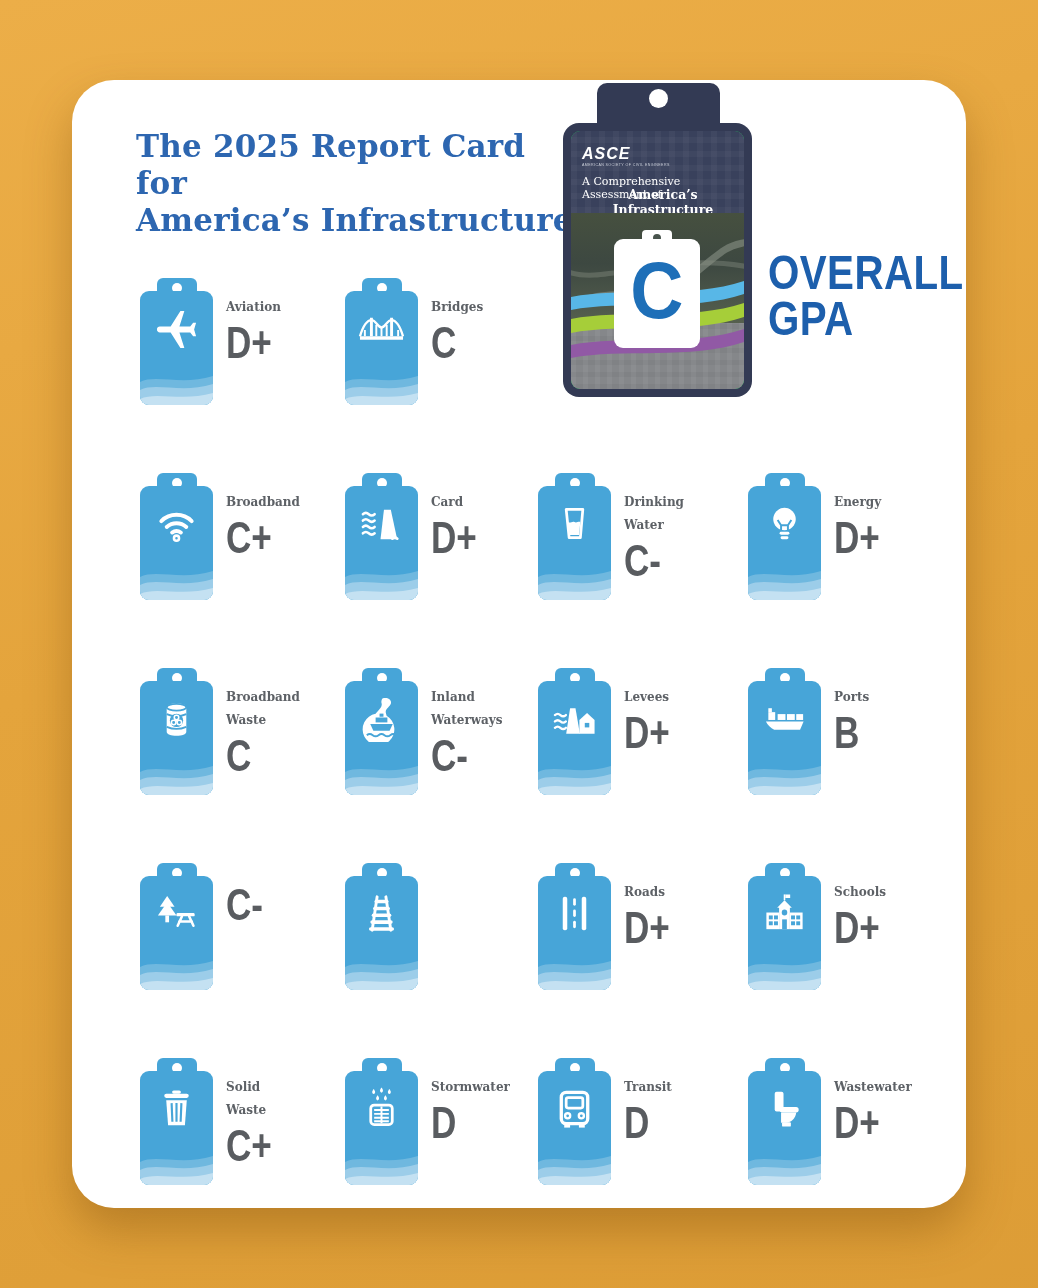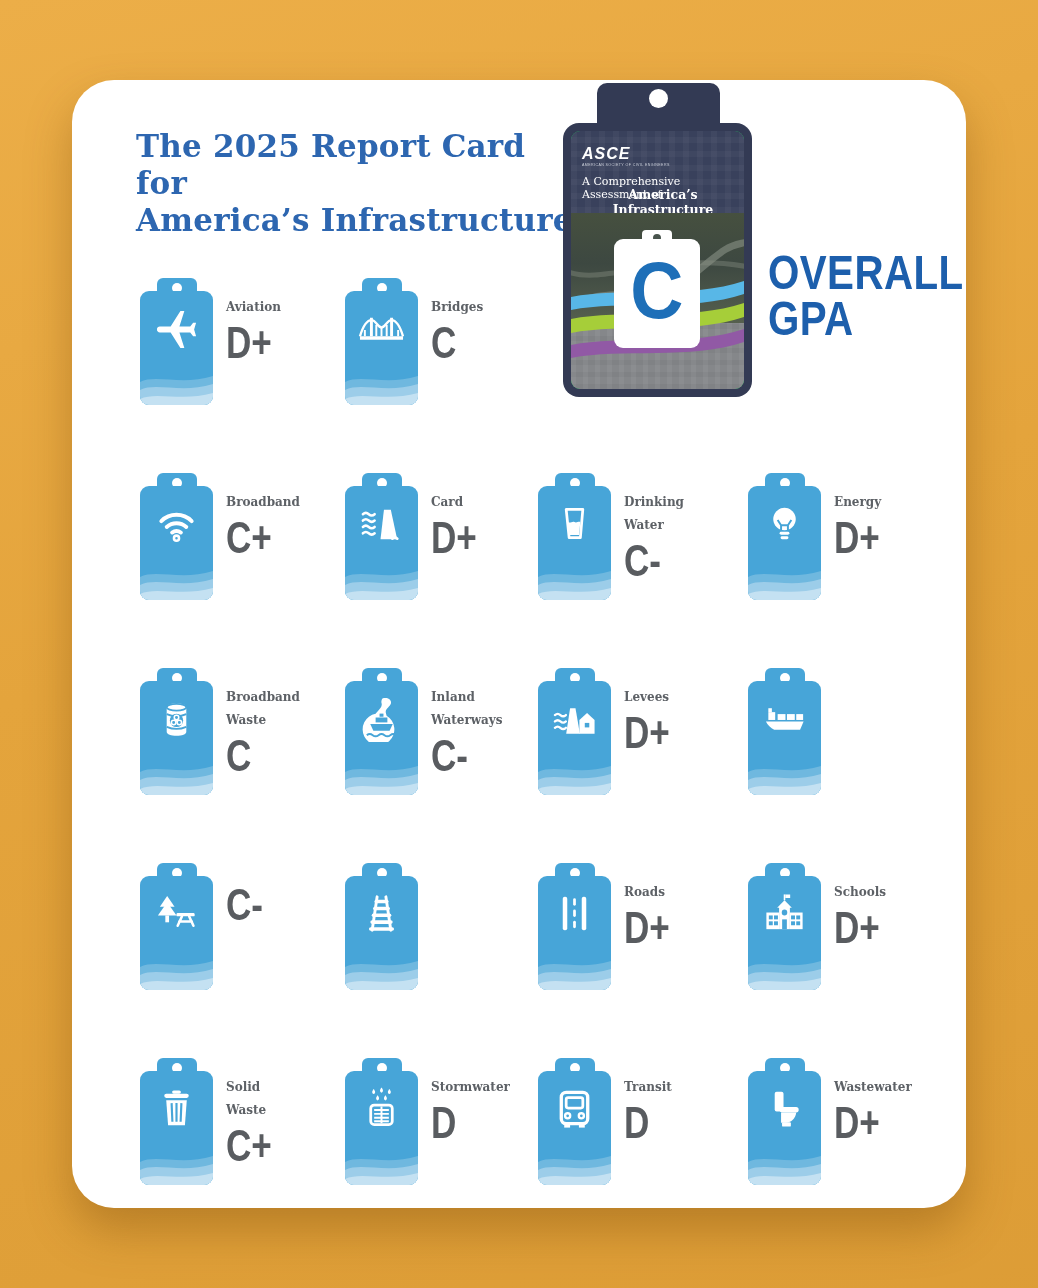--- a/index.html
+++ b/index.html
@@ -398,20 +398,24 @@
             <rect x="36" y="19.5" width="7" height="6"></rect>
           </g>
         </svg>
         <svg class="waves" viewBox="0 0 73 34" preserveAspectRatio="none">
             <path d="M0 11C16 3 42 15 73 5v29H0z" fill="#6FB8DF"></path>
             <path d="M0 19C16 11 42 23 73 13v21H0z" fill="#9CCDE9"></path>
             <path d="M0 28C16 20 42 31 73 22v12H0z" fill="#C4E1F2"></path>
           </svg>
       </div>
     </div>
+    <div class="meta">
+        <div class="name ws">Ports</div>
+        <div class="grade">B</div>
+      </div>
   </div>
 
   <div class="item" style="left:68px;top:783px">
     <div class="clip">
       <div class="tab">
           <div class="hole"></div>
         </div>
       <div class="cbody">
         <svg class="icon" viewBox="0 0 48 48">
           <g fill="#fff">

